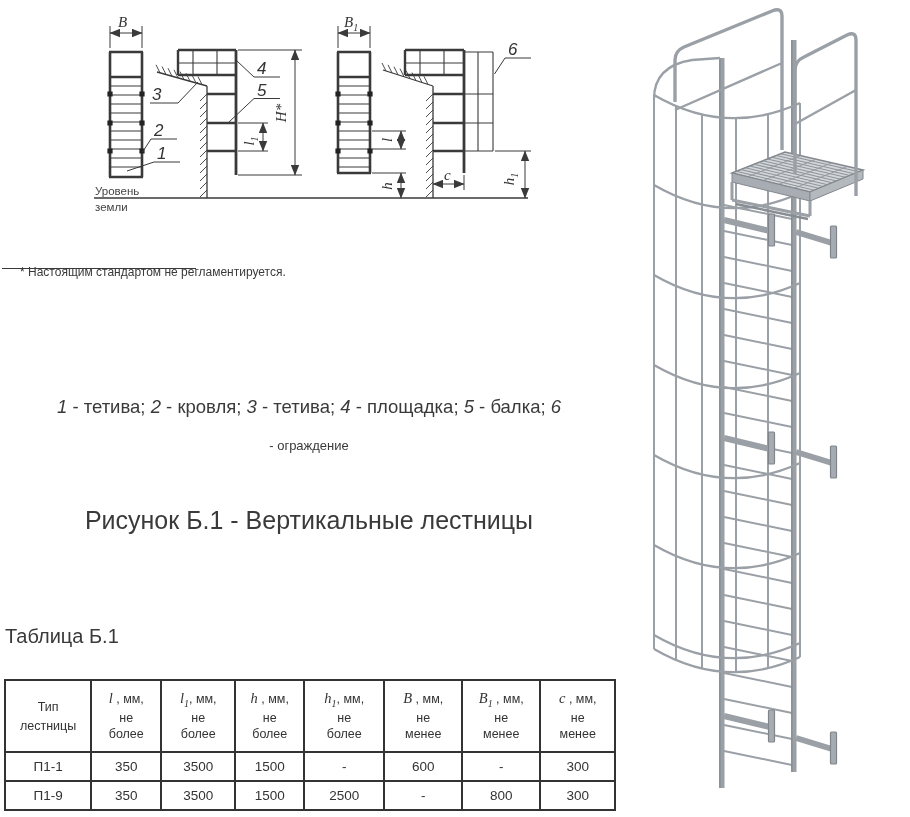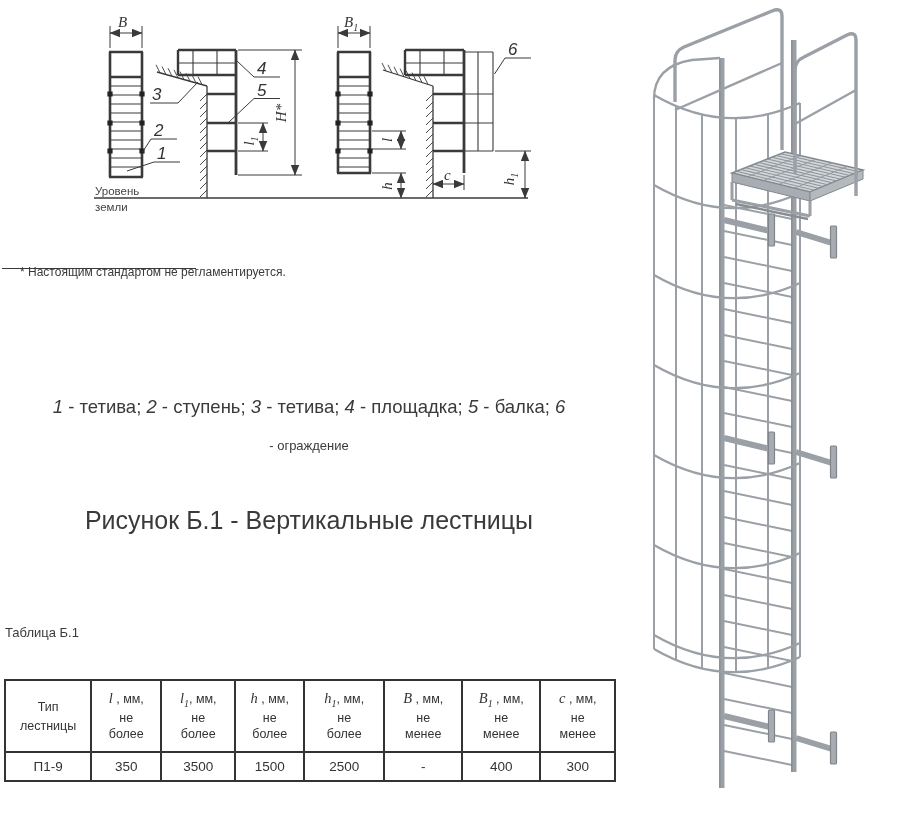--- a/index.html
+++ b/index.html
@@ -9,21 +9,21 @@
   }
   .abs{position:absolute}
   #drawing-svg{left:0;top:0}
   #render-svg{left:640px;top:0}
   #footnote-rule{left:2px;top:268px;width:194px;border-top:1.7px solid #3a3a3a;height:0}
   #footnote{left:20px;top:265px;font-size:12px;white-space:nowrap}
   #legend-line1{left:0;top:396px;width:618px;text-align:center;font-size:18.5px;white-space:nowrap}
   #legend-line1 i{font-style:italic}
   #legend-line2{left:0;top:438px;width:618px;text-align:center;font-size:13px}
   #caption{left:0;top:506px;width:618px;text-align:center;font-size:25px}
-  #table-title{left:5px;top:625px;font-size:13px}
+  #table-title{left:5px;top:625px;font-size:20px}
   #spec-table{position:absolute;left:4px;top:679px;border-collapse:collapse;table-layout:fixed;color:#333}
   #spec-table td,#spec-table th{border:2px solid #333;text-align:center;vertical-align:middle;padding:1px 14px;font-weight:normal}
   #spec-table th{font-size:12.5px;line-height:1.3}
   #spec-table td{font-size:13.5px}
   #spec-table tr.hdr{height:72px}
   #spec-table tr.row{height:29px}
   .mv{font-family:"Liberation Serif",serif;font-style:italic;font-size:14.5px}
   .mv sub{font-size:10px}
   svg text{fill:#333}
   .dim{font-family:"Liberation Serif",serif;font-style:italic;font-size:15px}
@@ -125,21 +125,21 @@
   <text class="co" x="257" y="96">5</text>
   <text class="co" x="508" y="55">6</text>
 
   <text class="gl" x="95" y="195">Уровень</text>
   <text class="gl" x="95" y="211">земли</text>
 </svg>
 
 <div id="footnote-rule" class="abs"></div>
 <div id="footnote" class="abs">* Настоящим стандартом не регламентируется.</div>
 
-<div id="legend-line1" class="abs"><i>1</i><span> - тетива; </span><i>2</i><span> - ступень; </span><i>3</i><span> - тетива; </span><i>4</i><span> - площадка; </span><i>5</i><span> - балка; </span><i>6</i></div>
+<div id="legend-line1" class="abs"><i>1</i><span> - тетива; </span><i>2</i><span> - кровля; </span><i>3</i><span> - тетива; </span><i>4</i><span> - площадка; </span><i>5</i><span> - балка; </span><i>6</i></div>
 <div id="legend-line2" class="abs">- ограждение</div>
 
 <div id="caption" class="abs">Рисунок Б.1 - Вертикальные лестницы</div>
 
 <div id="table-title" class="abs">Таблица Б.1</div>
 
 <table id="spec-table">
   <colgroup>
     <col style="width:78px">
       <col style="width:70px">
@@ -179,27 +179,37 @@
     <th>
           <div><span class="mv"><i>В</i><sub>1</sub></span><span> , мм,</span></div>
           <div>не менее</div>
         </th>
     <th>
           <div><span class="mv"><i>с</i><sub></sub></span><span> , мм,</span></div>
           <div>не менее</div>
         </th>
   </tr>
   <tr class="row">
+    <td>П1-1</td>
+    <td>350</td>
+    <td>3500</td>
+    <td>1500</td>
+    <td>-</td>
+    <td>600</td>
+    <td>-</td>
+    <td>300</td>
+  </tr>
+  <tr class="row">
     <td>П1-9</td>
     <td>350</td>
     <td>3500</td>
     <td>1500</td>
     <td>2500</td>
     <td>-</td>
-    <td>400</td>
+    <td>800</td>
     <td>300</td>
   </tr>
 </tbody>
   </table>
 
 <svg id="render-svg" class="abs" width="270" height="817" viewBox="0 0 270 817">
   <g fill="none" stroke="#9aa0a6">
 
     <path stroke-width="2" d="M84 205L152 219M84 231L152 245M84 257L152 271M84 283L152 297M84 309L152 323M84 335L152 349M84 361L152 375M84 387L152 401M84 413L152 427M84 439L152 453M84 465L152 479M84 491L152 505M84 517L152 531M84 543L152 557M84 569L152 583M84 595L152 609M84 621L152 635M84 647L152 661M84 673L152 687M84 699L152 713M84 725L152 739M84 751L152 765"></path>
 

